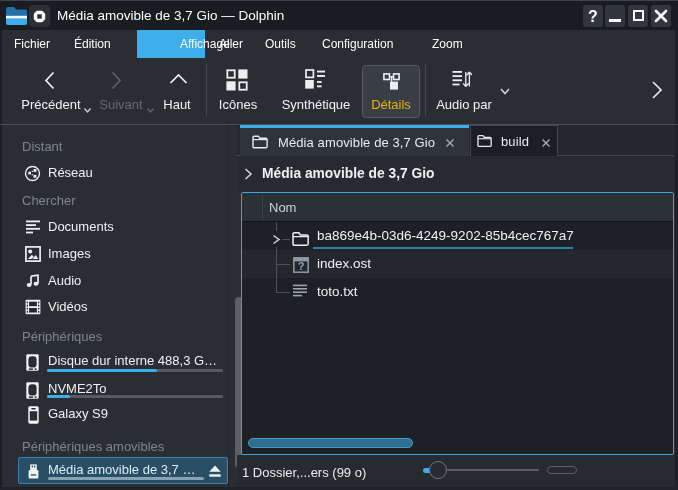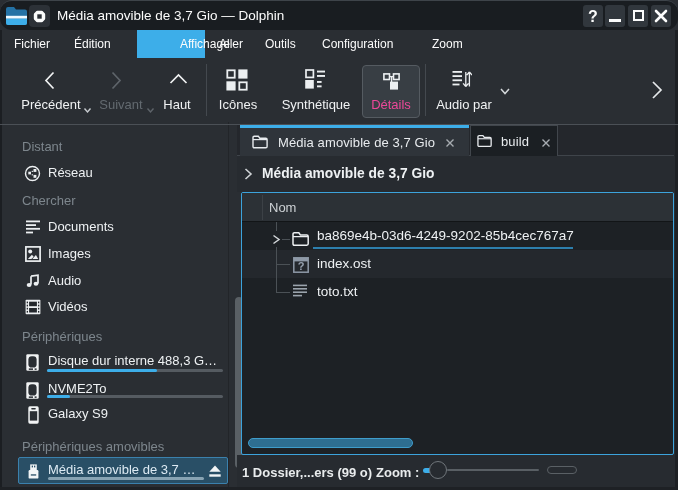--- a/index.html
+++ b/index.html
@@ -1,21 +1,21 @@
 <!DOCTYPE html>
 <html><head>
 <meta charset="utf-8">
 <style>
 * { margin:0; padding:0; box-sizing:border-box; }
 html,body { width:678px; height:490px; overflow:hidden; }
 body { font-family:"Liberation Sans", sans-serif; font-size:13px; color:#eef1f3; background:#2a2e33; position:relative; }
 .abs { position:absolute; }
 
 
-#titlebar { left:0; top:0; width:678px; height:30px; background:#191d21; border-top:1px solid #3e444a;border-radius:12px; }
+#titlebar { left:0; top:0; width:678px; height:30px; background:#191d21; border-top:1px solid #3e444a; }
 #titlebar .title { left:57px; top:0; height:30px; line-height:30px; font-size:13.5px; color:#fcfcfc; }
 .winbtn { top:4px; width:20px; height:22px; background:#31373d; border-radius:3px; }
 
 
 #menubar { left:0; top:30px; width:678px; height:28px; background:#2a2e33; }
 .mitem { top:0; height:28px; line-height:28px; color:#fcfcfc; font-size:12px; }
 #m-aff { left:137px; width:68px; background:#3daee9; text-align:center; color:#fcfcfc;padding-left:43px; }
 
 
 #toolbar { left:0; top:58px; width:678px; height:64px; background:#2a2e33; }
@@ -41,21 +41,21 @@
 
 #view { left:241px; top:192px; width:433px; height:263px; border:1px solid #3ca3dc; border-radius:2px; background:#1d2125; overflow:hidden; }
 #vheader { left:0; top:0; width:431px; height:29px; background:#2c3136; border-bottom:1px solid #121517; }
 #vheader .vline { left:20px; top:2px; width:1px; height:25px; background:#3c4146; }
 #vheader .htxt { left:27px; top:0; height:29px; line-height:29px; color:#ced2d5; font-size:13px; }
 .row { left:0; width:431px; height:28px; }
 .fname { font-size:13.5px; color:#eef1f3; line-height:28px; }
 .tree { background:#4b5156; }
 
 #statusbar { left:237px; top:455px; width:441px; height:35px; background:#272b30; }
-#statusbar .stxt { font-size:13px; color:#e9eced; top:0; height:35px; line-height:35px;font-weight:bold; }
+#statusbar .stxt { font-size:13px; color:#e9eced; top:0; height:35px; line-height:35px; }
 #rightedge { left:675px; top:30px; width:3px; height:460px; background:#1d2024; }
 svg { display:block; }
 </style>
 </head>
 <body>
 
 <div id="titlebar" class="abs">
   <svg class="abs" style="left:5px;top:5px" width="23" height="20" viewBox="0 0 23 20">
     <path d="M1 3 q0-2 2-2 h6 l2 2.5 h9 q2 0 2 2 V17 q0 2-2 2 H3 q-2 0-2-2 Z" fill="#2472a5"></path>
     <path d="M1 12.5 h21 V17 q0 2-2 2 H3 q-2 0-2-2 Z" fill="#3daee9"></path>
@@ -139,21 +139,21 @@
   </svg>
   <div class="tlabel abs" style="left:280px;top:39px;width:72px">Synthétique</div>
 
   <div class="abs" style="left:362px;top:7px;width:58px;height:53px;background:#383e44;border:1px solid #555b61;border-radius:4px"></div>
   <svg class="abs" style="left:383px;top:15px" width="17" height="17" viewBox="0 0 17 17">
     <rect x="0.9" y="0.9" width="5.6" height="5.6" fill="none" stroke="#eceff1" stroke-width="1.6"></rect>
     <rect x="10.5" y="0.9" width="5.6" height="5.6" fill="none" stroke="#eceff1" stroke-width="1.6"></rect>
     <path d="M7 3.7 H10 M8.6 3.7 V11" fill="none" stroke="#eceff1" stroke-width="1.3"></path>
     <rect x="7" y="8.6" width="8" height="8" fill="#eceff1"></rect>
   </svg>
-  <div class="tlabel abs" style="left:362px;top:39px;width:58px;color:#ec4899">Détails</div>
+  <div class="tlabel abs" style="left:362px;top:39px;width:58px;color:#eab308">Détails</div>
   <div class="tsep abs" style="left:425px"></div>
 
   <svg class="abs" style="left:452px;top:12px" width="20" height="19" viewBox="0 0 20 19">
     <rect x="0.5" y="1" width="9.5" height="1.8" fill="#eceff1"></rect>
     <rect x="0.5" y="5.2" width="9.5" height="1.8" fill="#eceff1"></rect>
     <rect x="0.5" y="9.4" width="9.5" height="1.8" fill="#eceff1"></rect>
     <rect x="0.5" y="13.6" width="7" height="1.8" fill="#eceff1"></rect>
     <path d="M13.8 2 V16.5 M13.8 16.5 l-2.7-3.2 M13.8 16.5 l2.7-3.2 M17.4 16.5 V2 M17.4 2 l-2.7 3.2 M17.4 2 l2.7 3.2" fill="none" stroke="#eceff1" stroke-width="1.3"></path>
   </svg>
   <div class="tlabel abs" style="left:434px;top:39px;width:60px">Audio par</div>
@@ -329,21 +329,20 @@
     <rect x="1" y="8.4" width="14" height="1.6" fill="#9aa3ac"></rect>
     <rect x="1" y="11.8" width="9" height="1.6" fill="#9aa3ac"></rect>
   </svg>
   <div class="fname abs" style="left:75px;top:85px">toto.txt</div>
 
   <div class="abs" style="left:6px;top:245px;width:165px;height:10px;background:#2e6e91;border:1.5px solid #3f9dcb;border-radius:5px"></div>
 </div>
 
 <div id="statusbar" class="abs">
   <div class="stxt abs" style="left:5px">1 Dossier,...ers (99 o)</div>
-  <div class="stxt abs" style="left:139px">Zoom :</div>
   <div class="abs" style="left:186px;top:13px;width:10px;height:5px;background:#3daee9;border-radius:2.5px"></div>
   <div class="abs" style="left:210px;top:13.5px;width:92px;height:2.5px;background:#595f64;border-radius:1.5px"></div>
   <div class="abs" style="left:191.5px;top:6px;width:18px;height:18px;border-radius:50%;border:1.5px solid #70767b;background:#272b30"></div>
   <div class="abs" style="left:310px;top:11px;width:30px;height:8px;border:1.5px solid #5a6065;border-radius:4px"></div>
 </div>
 <div id="rightedge" class="abs"></div>
 <div class="abs" style="left:0;top:30px;width:1.5px;height:460px;background:#1b1e22"></div>
 <div class="abs" style="left:0;top:487px;width:678px;height:3px;background:#1e2125"></div>
 
 </body></html>

